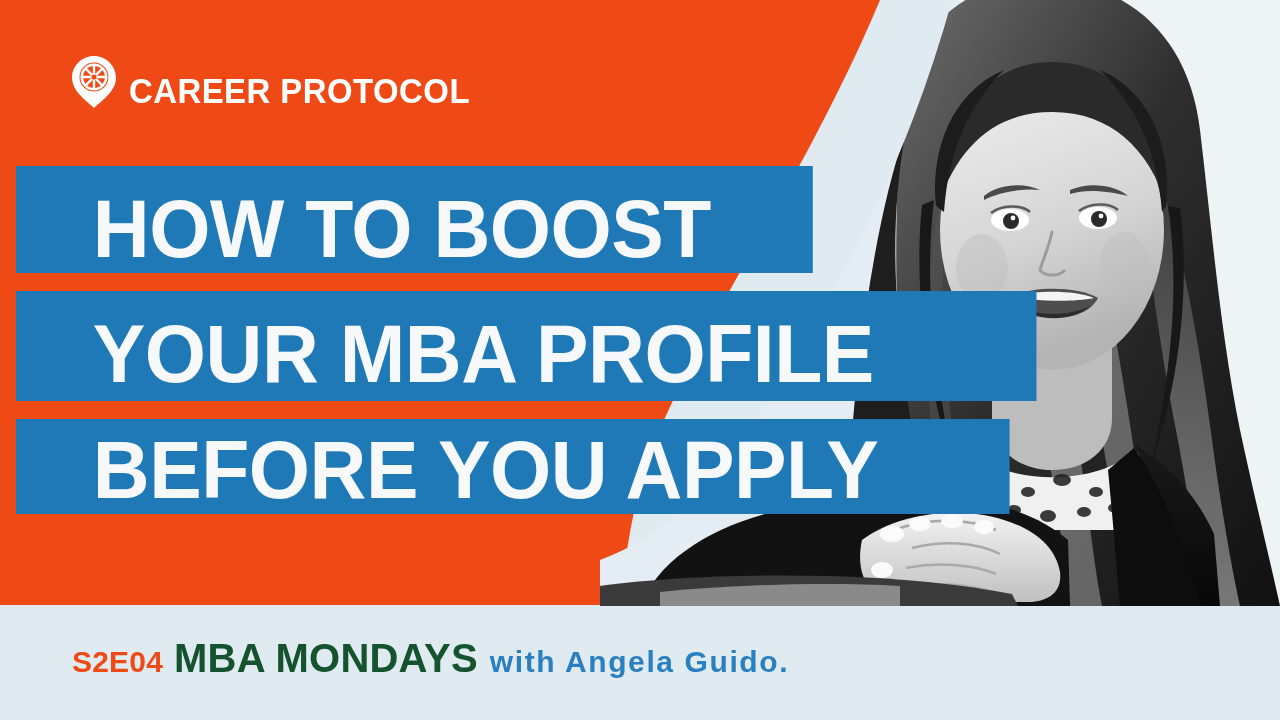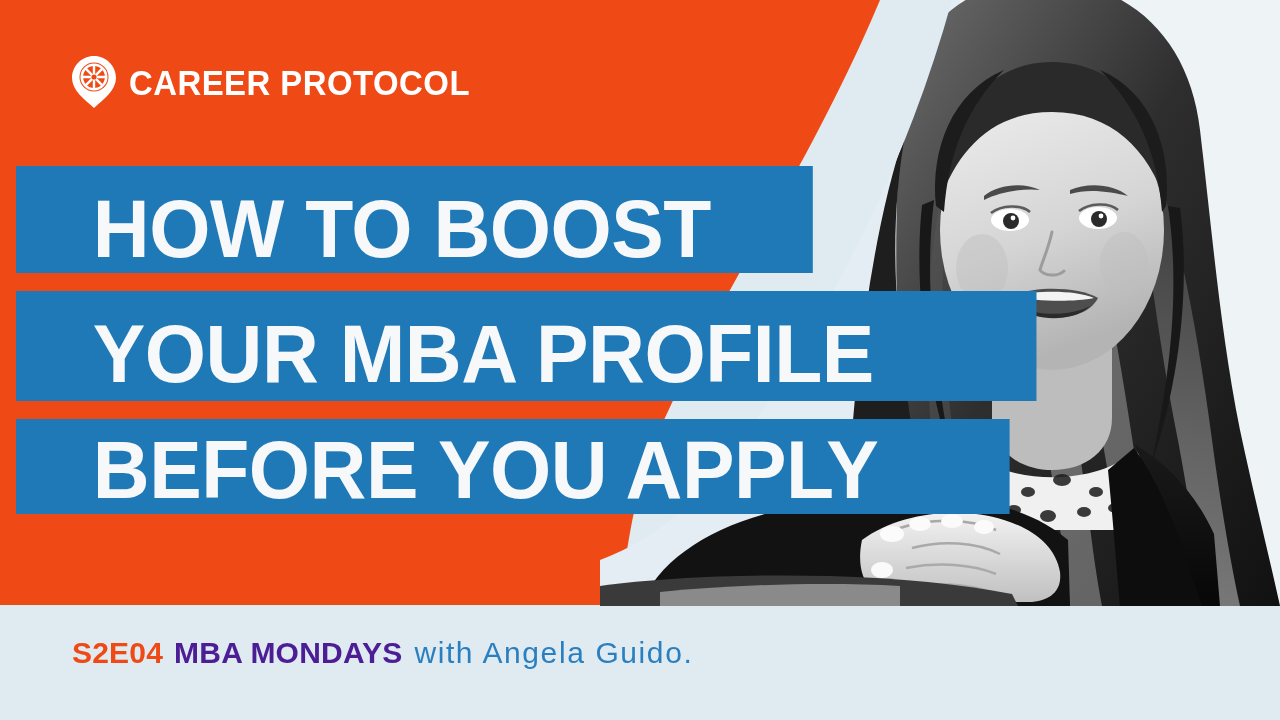--- a/index.html
+++ b/index.html
@@ -51,21 +51,21 @@
     height: 606px;
     display: block;
   }
 
   
   .logo {
     position: absolute;
     left: 72px;
     top: 56px;
     display: flex;
-    align-items: center;
+    align-items: flex-end;
     gap: 13px;
     z-index: 6;
   }
   .logo-pin {
     width: 44px;
     height: 52px;
     display: block;
     flex: 0 0 auto;
   }
   .logo-text {
@@ -120,32 +120,32 @@
     white-space: nowrap;
   }
   .footer-ep {
     color: #ef4a15;
     font-family: "Liberation Sans", sans-serif;
     font-size: 30px;
     font-weight: bold;
     letter-spacing: 0.2px;
   }
   .footer-show {
-    color: #4c1d95;
-    font-family: "Liberation Sans", sans-serif;
-    font-size: 30px;
+    color: #14532d;
+    font-family: "Liberation Sans", sans-serif;
+    font-size: 40px;
     font-weight: bold;
     letter-spacing: 0.2px;
     margin-left: 11px;
   }
   .footer-host {
     color: #2a7fc0;
     font-family: "Liberation Sans", sans-serif;
     font-size: 30px;
-    font-weight: normal;
+    font-weight: bold;
     letter-spacing: 1.6px;
     margin-left: 12px;
   }
 </style>
 </head>
 <body>
 
 <div class="thumbnail">
 
   <div class="bg-lightblue"></div>

